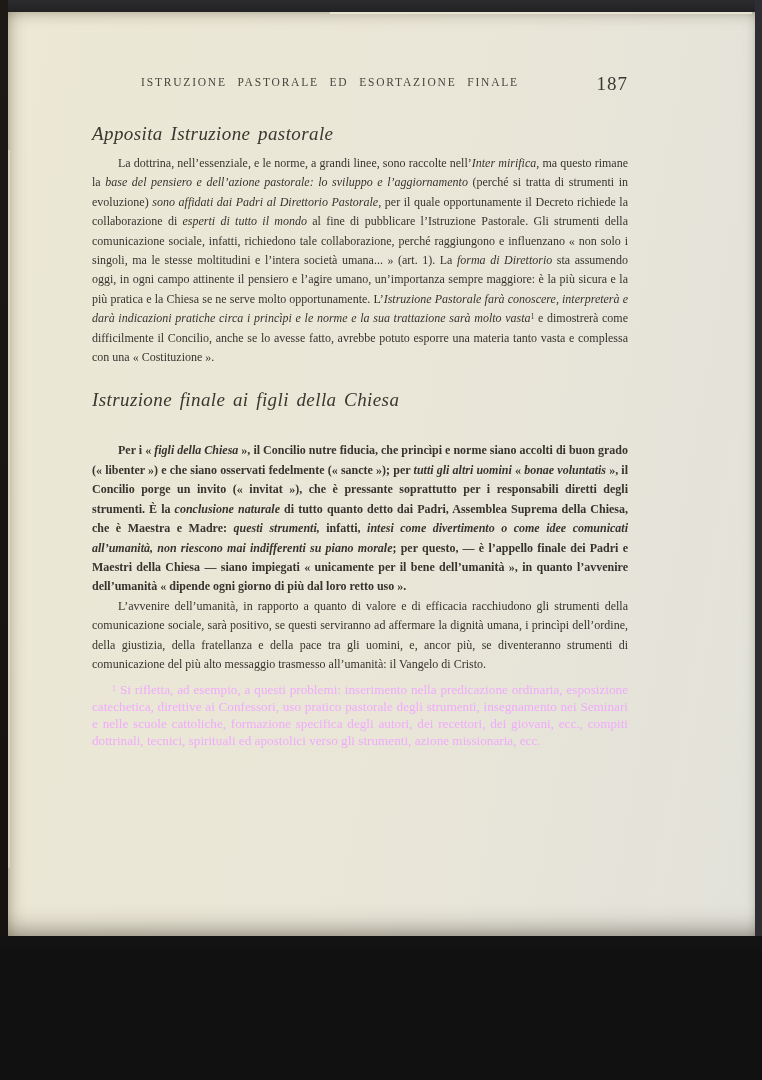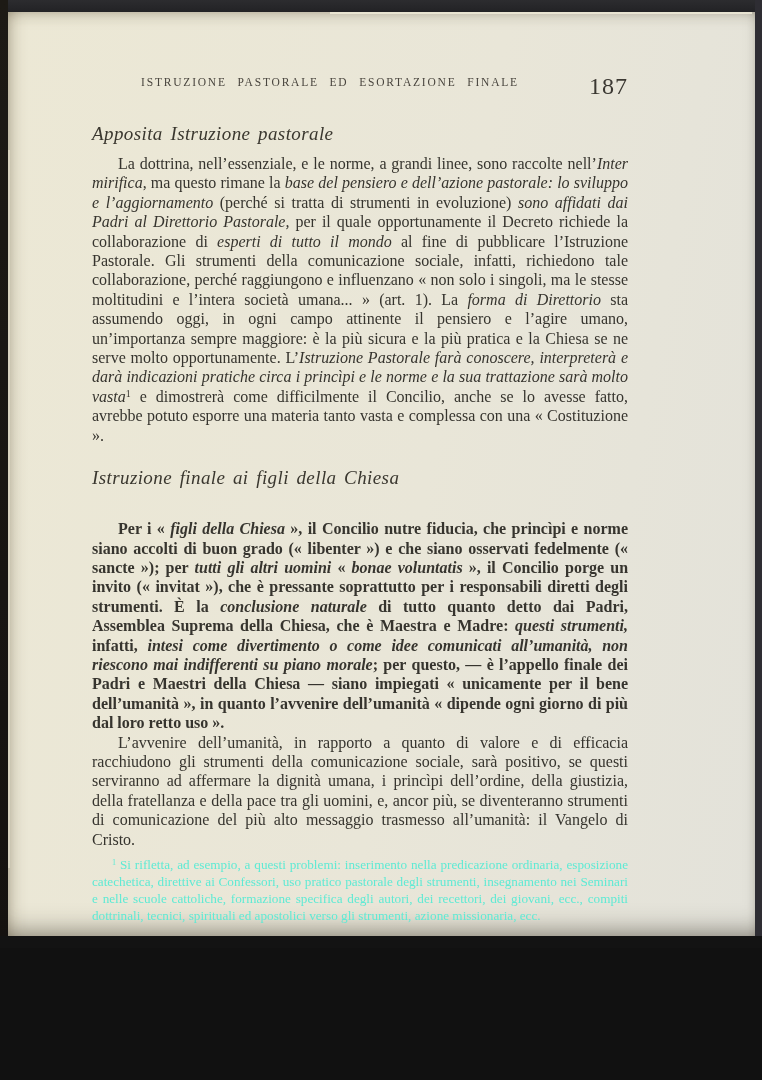--- a/index.html
+++ b/index.html
@@ -47,49 +47,49 @@
   .runhead-title {
     text-align: center;
     font-size: 11.5px;
     letter-spacing: 1.8px;
     word-spacing: 6px;
     color: #49453e;
     padding-right: 60px;
   }
   .runhead-num {
     position: absolute; right: 0; top: -3px;
-    font-size: 24px; color: #3b3832;
+    font-size: 19px; color: #3b3832;
     letter-spacing: 1px;
   }
   .h-italic {
     margin: 25px 0 0 0;
     font-weight: normal;
     font-style: italic;
     font-size: 19px;
     letter-spacing: 0.4px;
     word-spacing: 2.5px;
     color: #3a372f;
   }
   .h-italic.second { margin-top: 20px; line-height: 26px; }
   p.body {
     margin: 0;
-    font-size: 16px;
+    font-size: 12px;
     line-height: 19.4px;
     text-align: justify;
     text-indent: 26px;
   }
   p.body.first { margin-top: 9px; }
   p.body.after-h { margin-top: 28px; font-weight: bold; }
   .footnote {
     margin-top: 7px;
     font-size: 13.2px;
     line-height: 17px;
     text-align: justify;
     text-indent: 20px;
-    color: #5eead4;
+    color: #f0abfc;
   }
   .it { font-style: italic; }
   sup { font-size: 62%; vertical-align: baseline; position: relative; top: -0.45em; line-height: 0; }
 
   
   .watermark {
     position: absolute;
     left: 575px; top: 962px;
     width: 180px; height: 102px;
     background: rgba(213,213,207,0.88);

